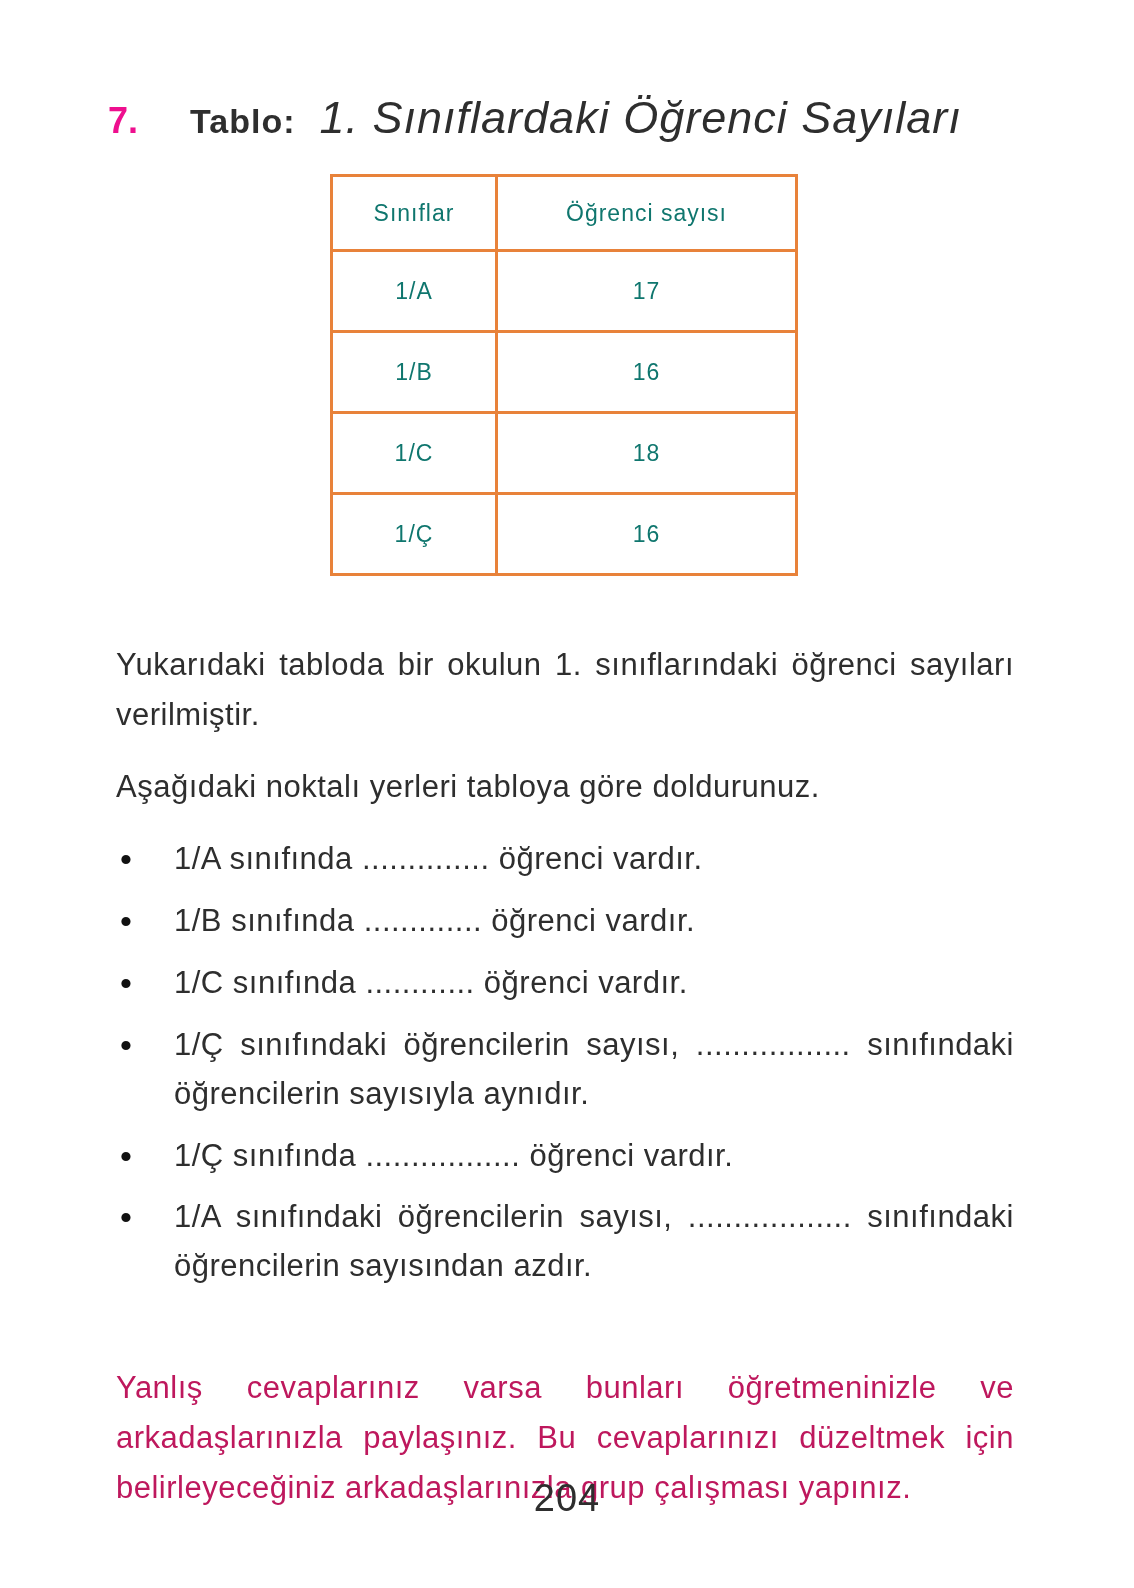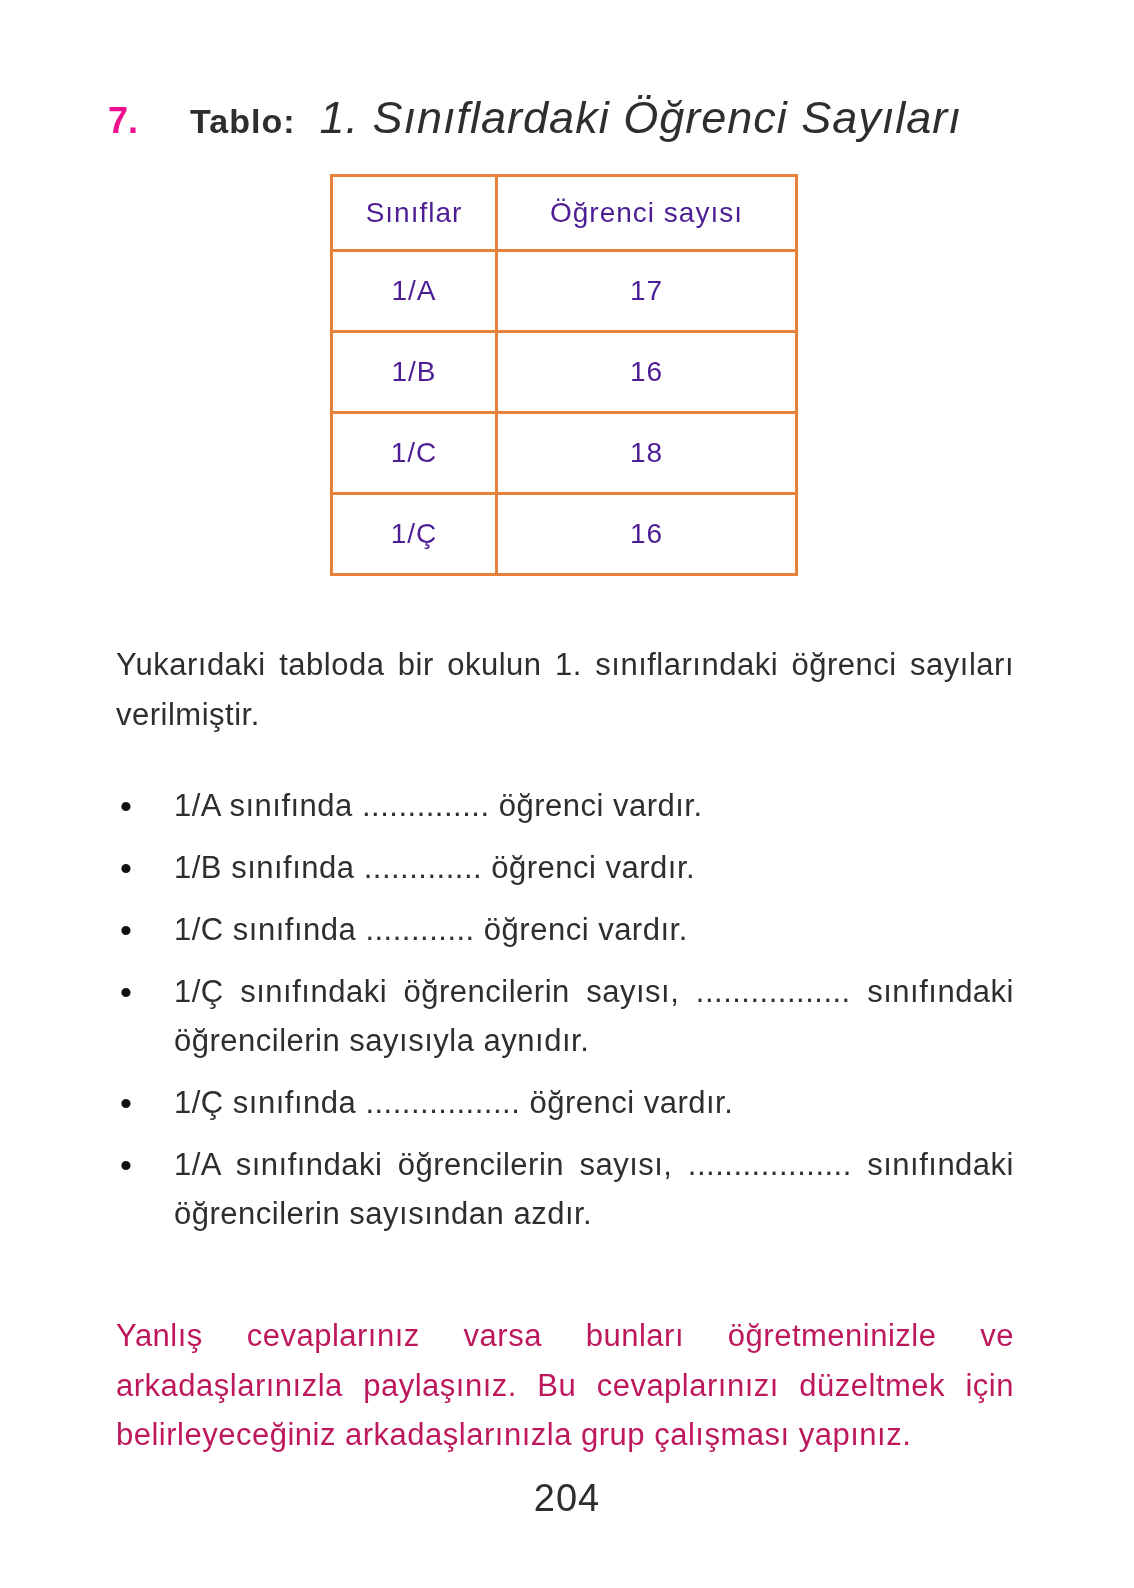--- a/index.html
+++ b/index.html
@@ -40,22 +40,22 @@
   .stats-table{
     border-collapse:collapse;
     margin:30px 0 0 330px;
     table-layout:fixed;
   }
   .stats-table td,.stats-table th{
     border:3px solid #e8823a;
     text-align:center;
     vertical-align:middle;
     font-weight:normal;
-    font-size:28px;
-    color:#4c1d95;
+    font-size:23px;
+    color:#0f766e;
     letter-spacing:1px;
     padding:0;
   }
   .stats-table th{height:72px;}
   .stats-table td{height:78px;}
   .col-sinif{width:165px;}
   .col-sayi{width:300px;}
   
   .content{
     padding:0 120px 0 116px;
@@ -65,21 +65,21 @@
     line-height:1.62;
     letter-spacing:.5px;
     text-align:justify;
     margin:0;
   }
   .para.intro{margin-top:64px;}
   .para.instruction{margin-top:22px;text-align:left;}
   
   .blank-list{
     list-style:none;
-    margin:42px 0 0 0;
+    margin:22px 0 0 0;
     padding:0;
   }
   .blank-list li{
     position:relative;
     font-size:31px;
     line-height:1.58;
     letter-spacing:.5px;
     text-align:justify;
     padding-left:58px;
     margin-bottom:13px;
@@ -150,20 +150,21 @@
         <td>1/Ç</td>
         <td>16</td>
       </tr>
     </tbody>
   </table>
 
   <div class="content">
 
     <p class="para intro">Yukarıdaki tabloda bir okulun 1. sınıflarındaki öğrenci sayıları verilmiştir.</p>
 
+    <p class="para instruction">Aşağıdaki noktalı yerleri tabloya göre doldurunuz.</p>
 
     <ul class="blank-list">
       <li>1/A sınıfında .............. öğrenci vardır.</li>
       <li>1/B sınıfında ............. öğrenci vardır.</li>
       <li>1/C sınıfında ............ öğrenci vardır.</li>
       <li>1/Ç sınıfındaki öğrencilerin sayısı, ................. sınıfındaki öğrencilerin sayısıyla aynıdır.</li>
       <li>1/Ç sınıfında ................. öğrenci vardır.</li>
       <li>1/A sınıfındaki öğrencilerin sayısı, .................. sınıfındaki öğrencilerin sayısından azdır.</li>
     </ul>
 

